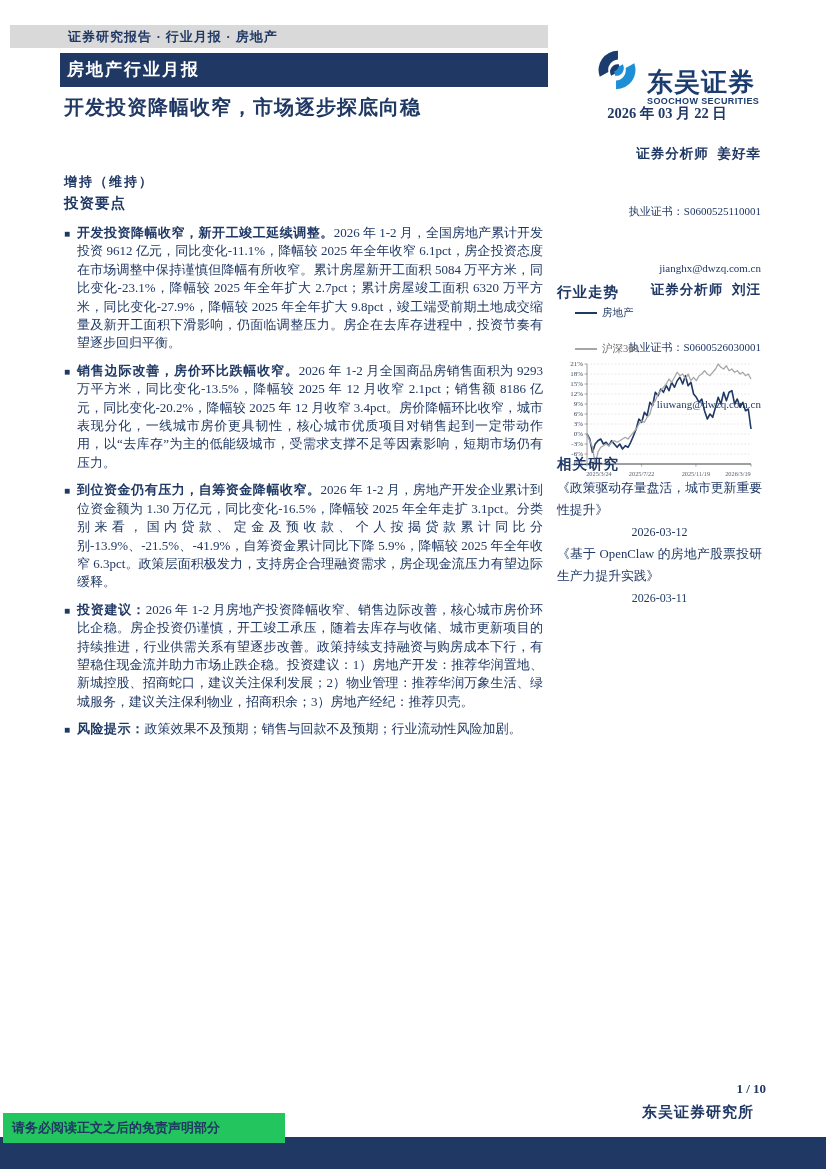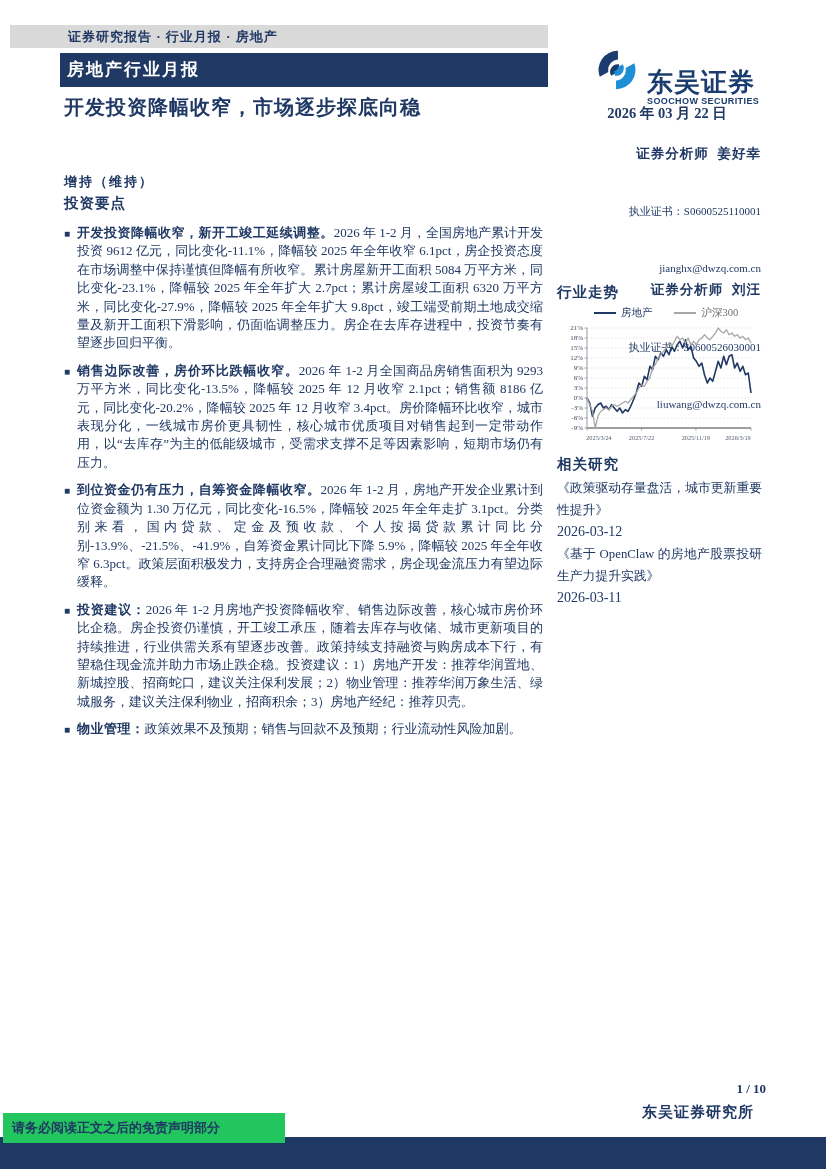--- a/index.html
+++ b/index.html
@@ -26,27 +26,27 @@
   .logo-mark{width:46px;height:46px;margin-right:7px;}
   .logo-cn{font-size:26px;font-weight:bold;line-height:26px;color:#1B3C6E;letter-spacing:1px;margin-top:37px;}
   .logo-en{font-size:9px;font-weight:bold;color:#1B3C6E;letter-spacing:0.4px;font-family:"Liberation Sans",sans-serif;}
   .rep-date{position:absolute;left:0;top:104px;width:220px;text-align:center;font-size:14.5px;font-weight:bold;}
   .analysts{position:absolute;left:0;top:143px;width:204px;text-align:right;}
   .an-name{font-size:13.5px;font-weight:bold;line-height:22px;letter-spacing:1px;}
   .an-cert,.an-mail{font-size:11px;line-height:21px;margin-top:36px;}
   .sec-h{font-size:14.5px;font-weight:bold;letter-spacing:1px;}
   .trend-h{position:absolute;left:0;top:283px;}
   .chart-box{position:absolute;left:0;top:306px;width:200px;}
-  .legend{display:flex;justify-content:center;gap:22px;margin:0 0 2px 18px;}
+  .legend{display:flex;justify-content:center;gap:22px;margin:0 0 2px 18px;flex-direction:column;}
   .legend-item{display:flex;align-items:center;gap:5px;font-size:10.5px;}
   .swatch{display:inline-block;width:22px;height:2px;}
   .rel-h{position:absolute;left:0;top:455px;}
   .related{position:absolute;left:0;top:478px;width:205px;}
   .rel-title{font-size:12.8px;line-height:21.5px;text-align:justify;}
-  .rel-date{font-size:14px;line-height:22px;text-align:left;margin-bottom:1px;}
+  .rel-date{font-size:12px;line-height:22px;text-align:center;margin-bottom:1px;}
   
   .page-num{position:absolute;right:60px;top:1081px;font-size:13px;font-weight:bold;}
   .org{position:absolute;right:72px;top:1103px;font-size:15px;font-weight:bold;letter-spacing:1px;}
   .bottom-bar{position:absolute;left:0;top:1137px;width:826px;height:32px;background:#1F3864;}
   .disclaimer{position:absolute;left:3px;top:1113px;width:282px;height:30px;background:#22c55e;
               font-size:13px;font-weight:bold;line-height:30px;padding-left:9px;box-sizing:border-box;z-index:2;}
 </style>
 </head>
 <body>
 
@@ -71,21 +71,21 @@
     <div class="bullet">
       <span class="blt">■</span>
       <p><b>到位资金仍有压力，自筹资金降幅收窄。</b><span>2026 年 1-2 月，房地产开发企业累计到位资金额为 1.30 万亿元，同比变化-16.5%，降幅较 2025 年全年走扩 3.1pct。分类别来看，国内贷款、定金及预收款、个人按揭贷款累计同比分别-13.9%、-21.5%、-41.9%，自筹资金累计同比下降 5.9%，降幅较 2025 年全年收窄 6.3pct。政策层面积极发力，支持房企合理融资需求，房企现金流压力有望边际缓释。</span></p>
     </div>
     <div class="bullet">
       <span class="blt">■</span>
       <p><b>投资建议：</b><span>2026 年 1-2 月房地产投资降幅收窄、销售边际改善，核心城市房价环比企稳。房企投资仍谨慎，开工竣工承压，随着去库存与收储、城市更新项目的持续推进，行业供需关系有望逐步改善。政策持续支持融资与购房成本下行，有望稳住现金流并助力市场止跌企稳。投资建议：1）房地产开发：推荐华润置地、新城控股、招商蛇口，建议关注保利发展；2）物业管理：推荐华润万象生活、绿城服务，建议关注保利物业，招商积余；3）房地产经纪：推荐贝壳。</span></p>
     </div>
     <div class="bullet">
       <span class="blt">■</span>
-      <p><b>物业管理：</b><span>政策效果不及预期；销售与回款不及预期；行业流动性风险加剧。</span></p>
+      <p><b>风险提示：</b><span>政策效果不及预期；销售与回款不及预期；行业流动性风险加剧。</span></p>
     </div>
   </div>
 
   <div class="rightcol">
 
     <div class="logo-row">
       <svg class="logo-mark" viewBox="0 0 48 48">
         <path d="M25 4 A20 20 0 0 0 6 31 L15 26 A11 11 0 0 1 25 13 Z" fill="#1B3C6E"></path>
         <path d="M23 44 A20 20 0 0 0 42 17 L33 22 A11 11 0 0 1 23 35 Z" fill="#1E8FD5"></path>
         <path d="M18 30 A8 8 0 0 1 26 18 L27 23 A4 4 0 0 0 23 27 Z" fill="#1B3C6E"></path>

